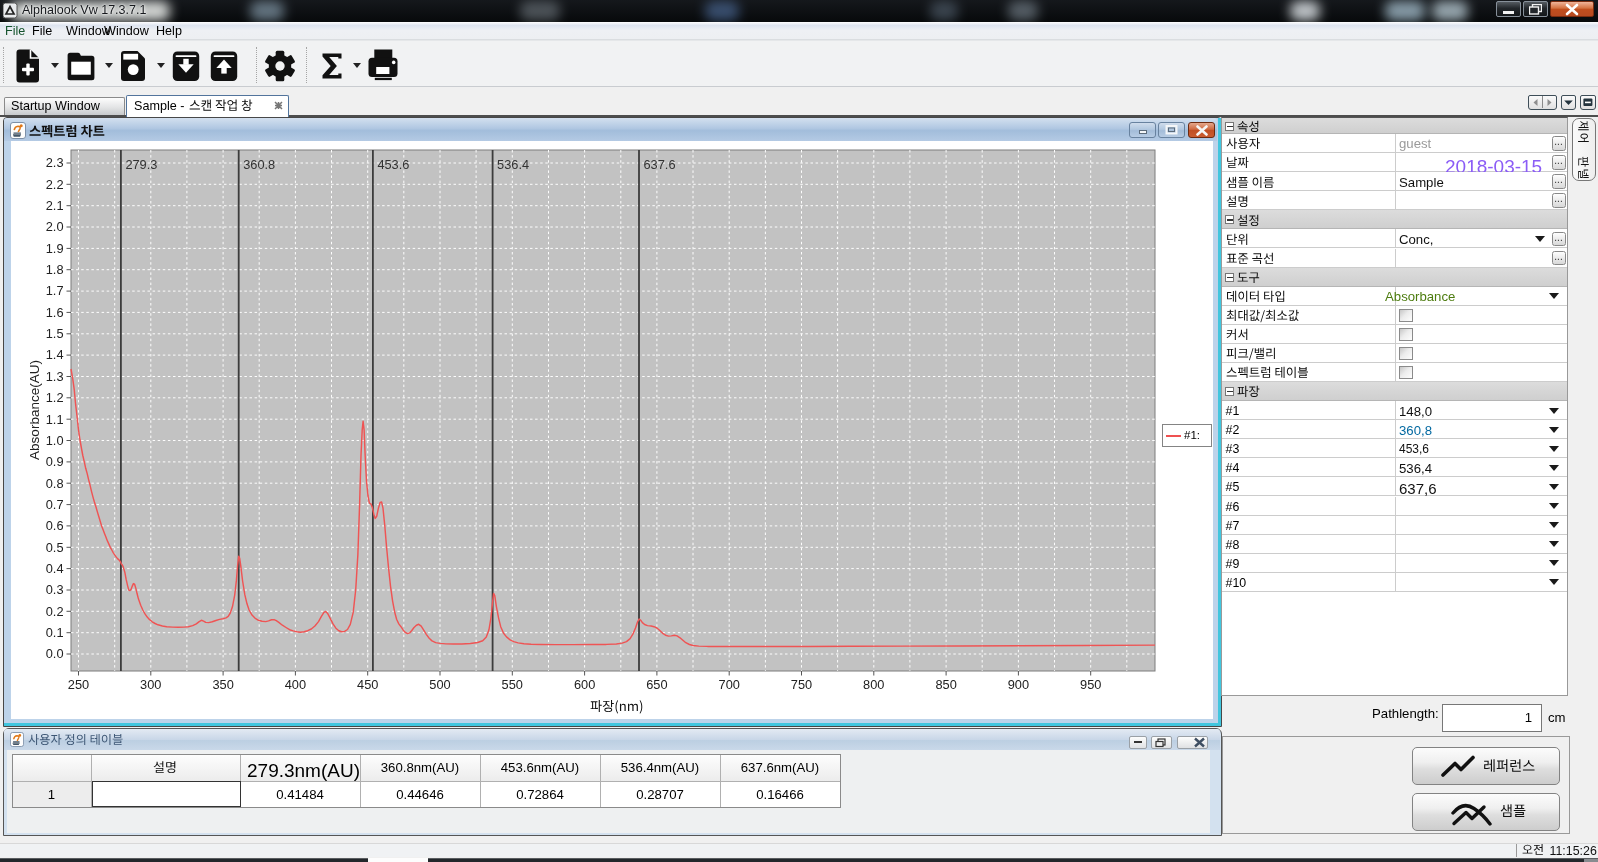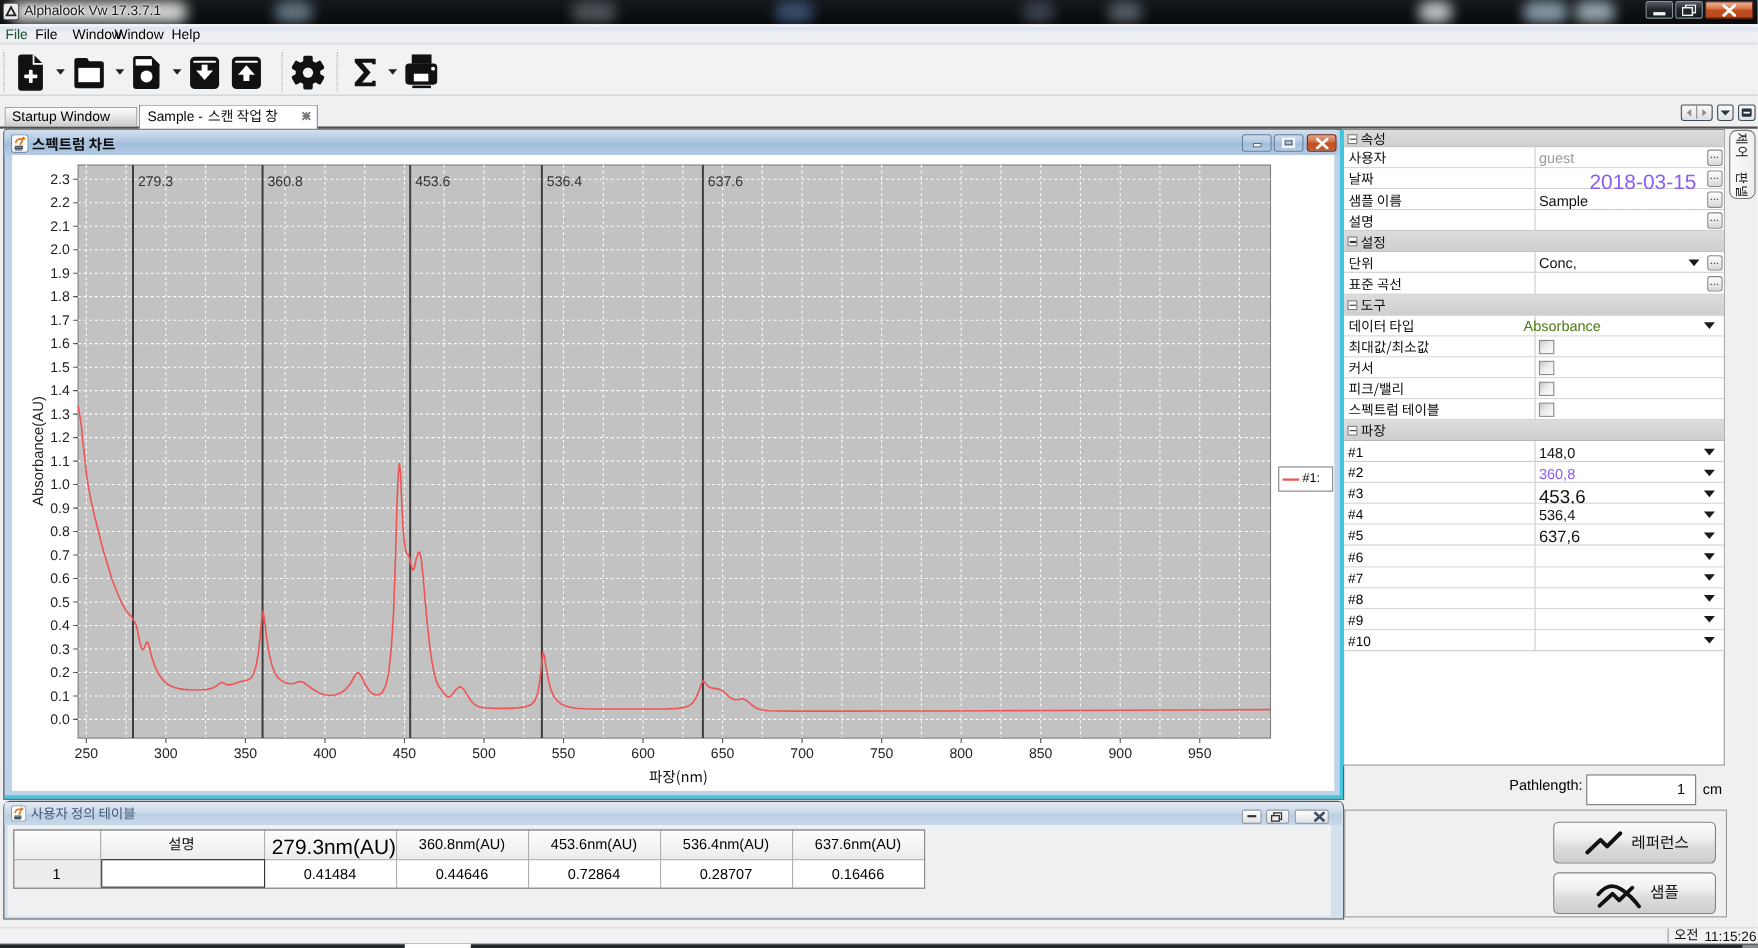--- a/index.html
+++ b/index.html
@@ -374,26 +374,26 @@
     <path fill="#111" transform="scale(0.012400,-0.012400)" d="M61 730H565V662H61ZM49 146 39 216Q120 216 216 217.5Q312 219 413 224.5Q514 230 606 241L611 179Q517 164 417 157.0Q317 150 222.5 148.0Q128 146 49 146ZM158 678H239V197H158ZM387 678H467V197H387ZM662 827H745V-78H662ZM726 465H893V396H726ZM1193 730H1261V657Q1261 573 1229.5 502.0Q1198 431 1141.5 378.0Q1085 325 1008 297L966 363Q1034 387 1085 431.5Q1136 476 1164.5 534.0Q1193 592 1193 657ZM1208 730H1276V657Q1276 598 1303 545.0Q1330 492 1379 452.0Q1428 412 1494 389L1455 324Q1379 350 1324 399.0Q1269 448 1238.5 514.5Q1208 581 1208 657ZM991 760H1475V692H991ZM1589 827H1672V282H1589ZM1649 597H1805V528H1649ZM1384 257Q1476 257 1542.5 237.5Q1609 218 1645 181.0Q1681 144 1681 91Q1681 38 1645 1.0Q1609 -36 1542.5 -56.0Q1476 -76 1384 -76Q1292 -76 1225 -56.0Q1158 -36 1122 1.0Q1086 38 1086 91Q1086 144 1122 181.0Q1158 218 1225 237.5Q1292 257 1384 257ZM1384 191Q1317 191 1268.5 179.0Q1220 167 1194 145.0Q1168 123 1168 91Q1168 59 1194 36.5Q1220 14 1268.5 2.0Q1317 -10 1384 -10Q1451 -10 1499 2.0Q1547 14 1573 36.5Q1599 59 1599 91Q1599 123 1573 145.0Q1547 167 1499 179.0Q1451 191 1384 191Z"></path>
   </svg>
 <div class="ab" style="left:1222px;top:401.1px;width:344.5px;height:19.1px;background:#fff;border-bottom:1px solid #ccc"></div>
 <div class="ab" style="left:1395px;top:401.1px;width:1px;height:19.1px;background:#ccc"></div>
 <div class="ab" style="left:1225.5px;top:404.1px;font-size:12.4px">#1</div>
 <div class="ab" style="left:1399px;top:403.5px;font-size:13.2px;color:#111">148,0</div>
 <div class="ab" style="left:1549px;top:407.6px;width:0;height:0;border:5.5px solid transparent;border-top:6.5px solid #1a1a1a"></div>
 <div class="ab" style="left:1222px;top:420.2px;width:344.5px;height:19.1px;background:#fff;border-bottom:1px solid #ccc"></div>
 <div class="ab" style="left:1395px;top:420.2px;width:1px;height:19.1px;background:#ccc"></div>
 <div class="ab" style="left:1225.5px;top:423.2px;font-size:12.4px">#2</div>
-<div class="ab" style="left:1399px;top:422.6px;font-size:13.2px;color:#8b5cf6">360,8</div>
+<div class="ab" style="left:1399px;top:422.6px;font-size:13.2px;color:#0369a1">360,8</div>
 <div class="ab" style="left:1549px;top:426.7px;width:0;height:0;border:5.5px solid transparent;border-top:6.5px solid #1a1a1a"></div>
 <div class="ab" style="left:1222px;top:439.3px;width:344.5px;height:19.1px;background:#fff;border-bottom:1px solid #ccc"></div>
 <div class="ab" style="left:1395px;top:439.3px;width:1px;height:19.1px;background:#ccc"></div>
 <div class="ab" style="left:1225.5px;top:442.3px;font-size:12.4px">#3</div>
-<div class="ab" style="left:1399px;top:441.7px;font-size:17px;color:#111">453,6</div>
+<div class="ab" style="left:1399px;top:441.7px;font-size:12px;color:#111">453,6</div>
 <div class="ab" style="left:1549px;top:445.8px;width:0;height:0;border:5.5px solid transparent;border-top:6.5px solid #1a1a1a"></div>
 <div class="ab" style="left:1222px;top:458.4px;width:344.5px;height:19.1px;background:#fff;border-bottom:1px solid #ccc"></div>
 <div class="ab" style="left:1395px;top:458.4px;width:1px;height:19.1px;background:#ccc"></div>
 <div class="ab" style="left:1225.5px;top:461.4px;font-size:12.4px">#4</div>
 <div class="ab" style="left:1399px;top:460.8px;font-size:13.2px;color:#111">536,4</div>
 <div class="ab" style="left:1549px;top:464.9px;width:0;height:0;border:5.5px solid transparent;border-top:6.5px solid #1a1a1a"></div>
 <div class="ab" style="left:1222px;top:477.4px;width:344.5px;height:19.1px;background:#fff;border-bottom:1px solid #ccc"></div>
 <div class="ab" style="left:1395px;top:477.4px;width:1px;height:19.1px;background:#ccc"></div>
 <div class="ab" style="left:1225.5px;top:480.4px;font-size:12.4px">#5</div>
 <div class="ab" style="left:1399px;top:479.8px;font-size:15px;color:#111">637,6</div>

